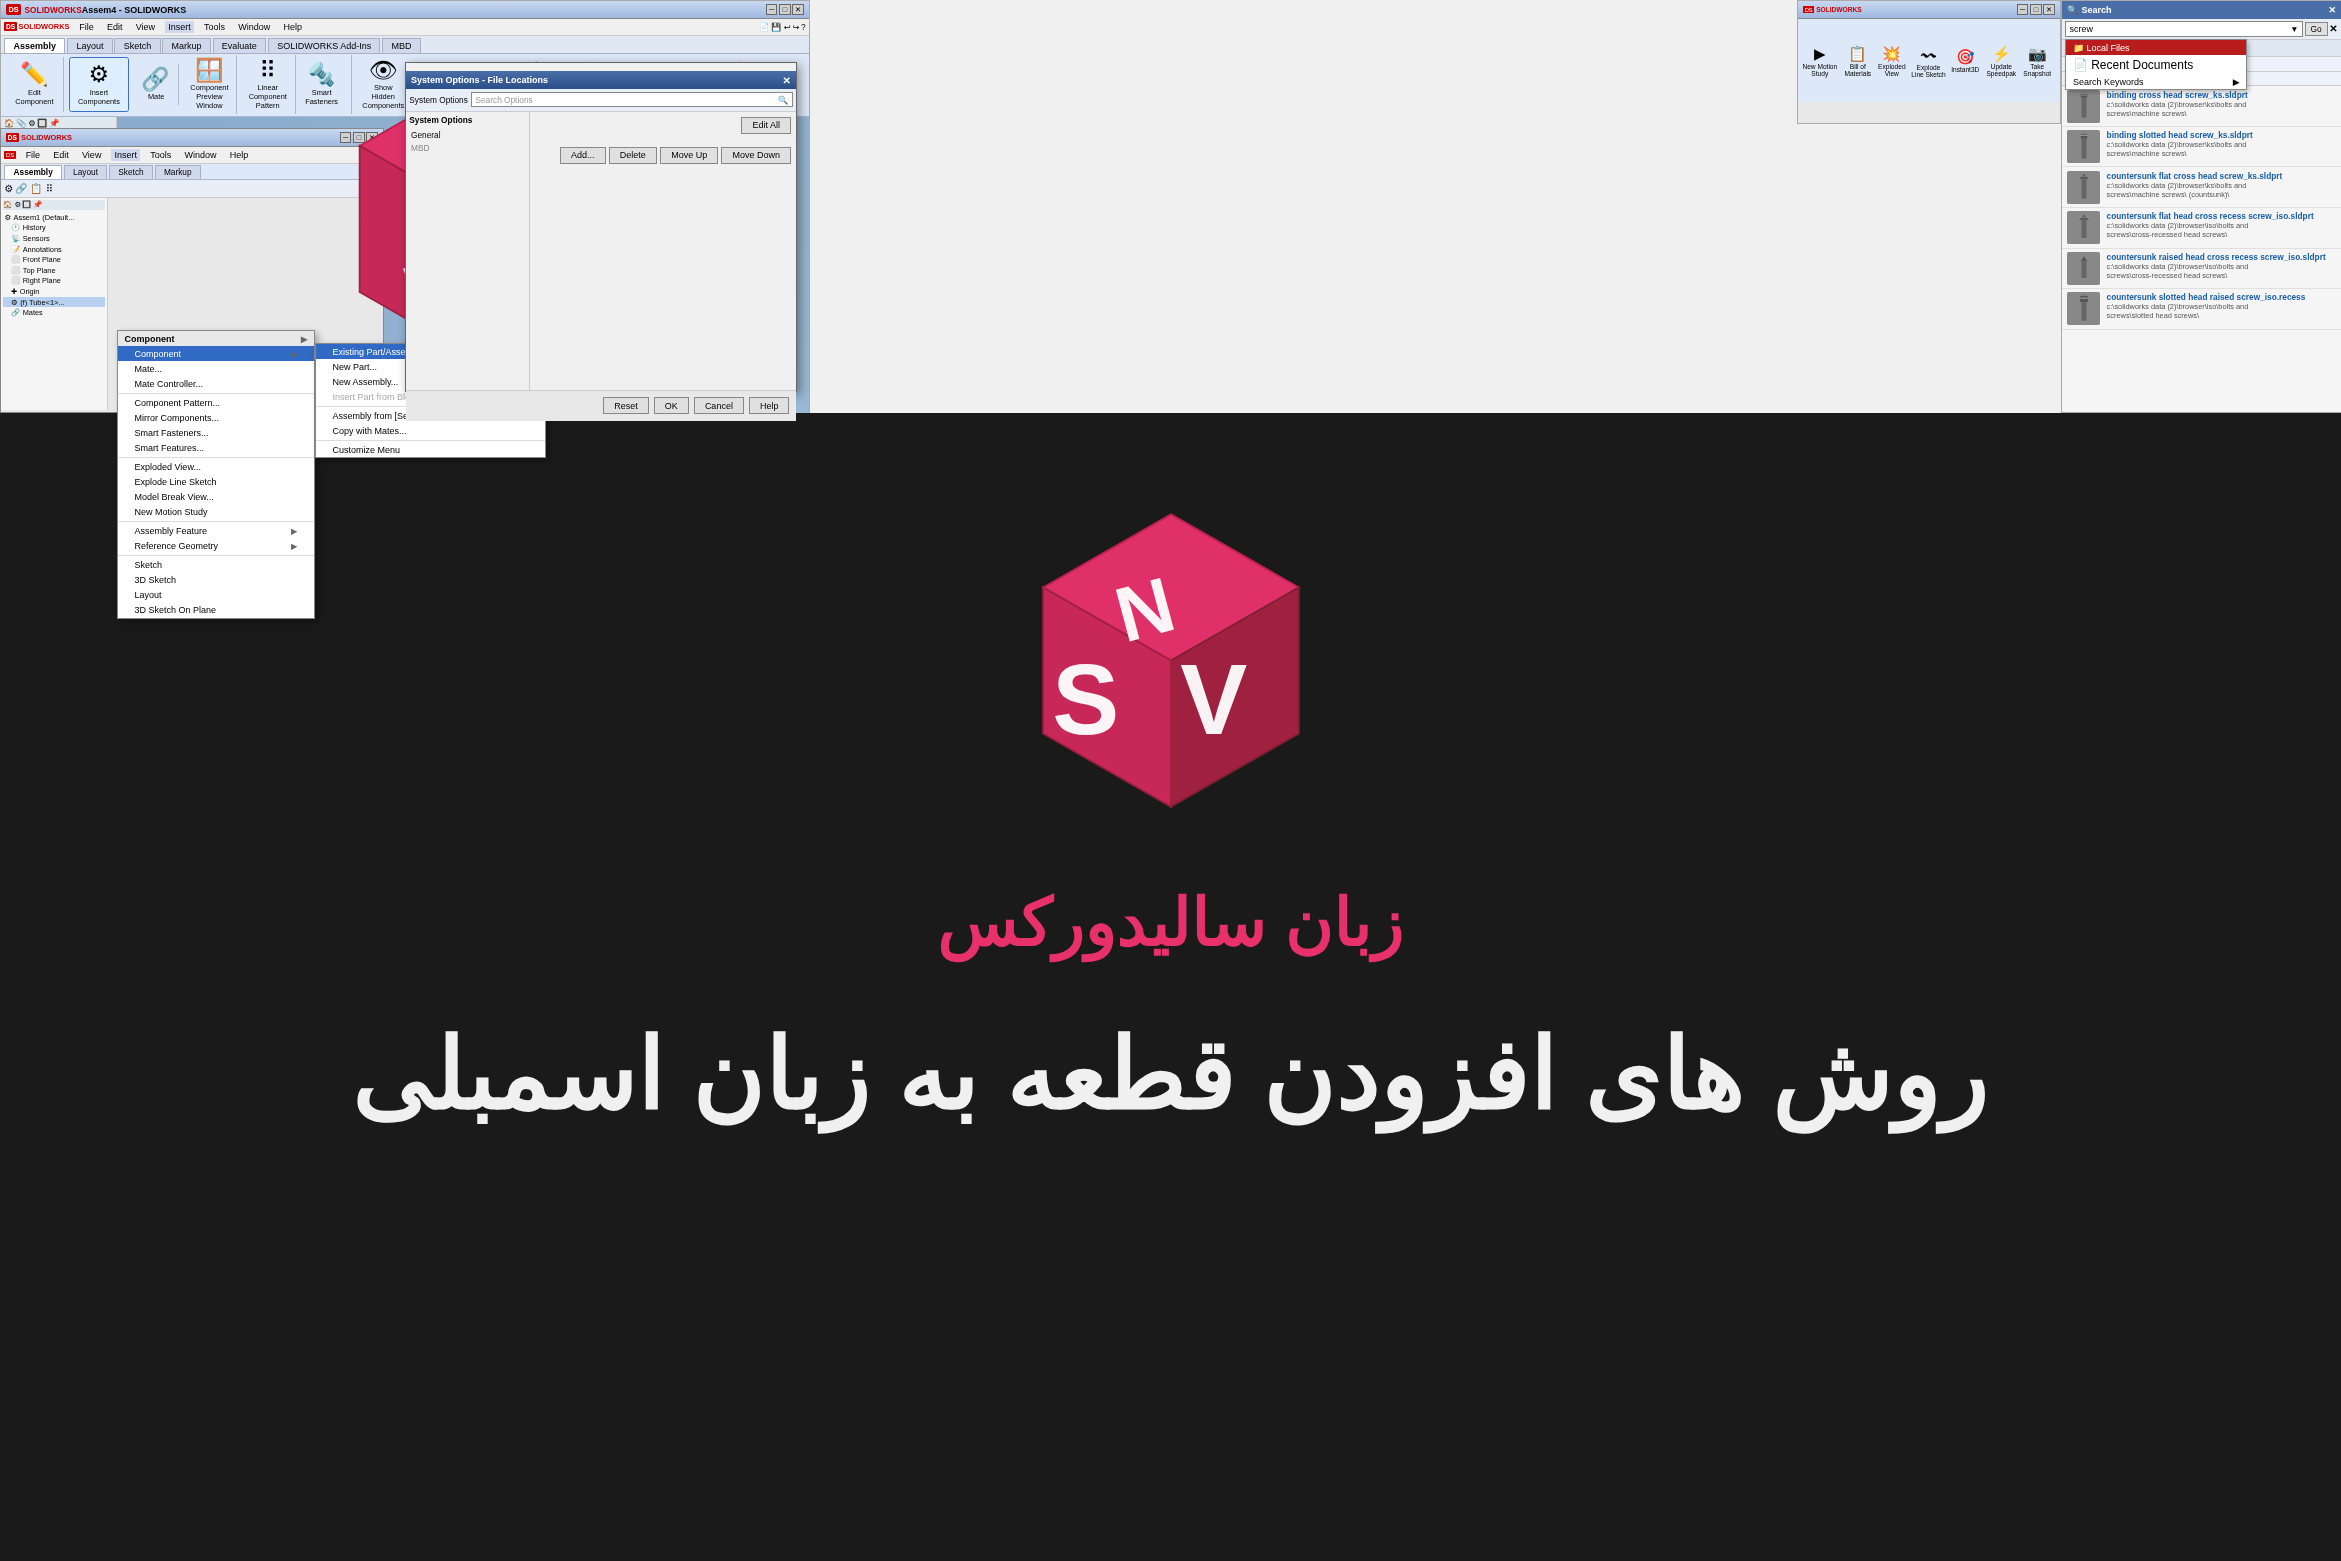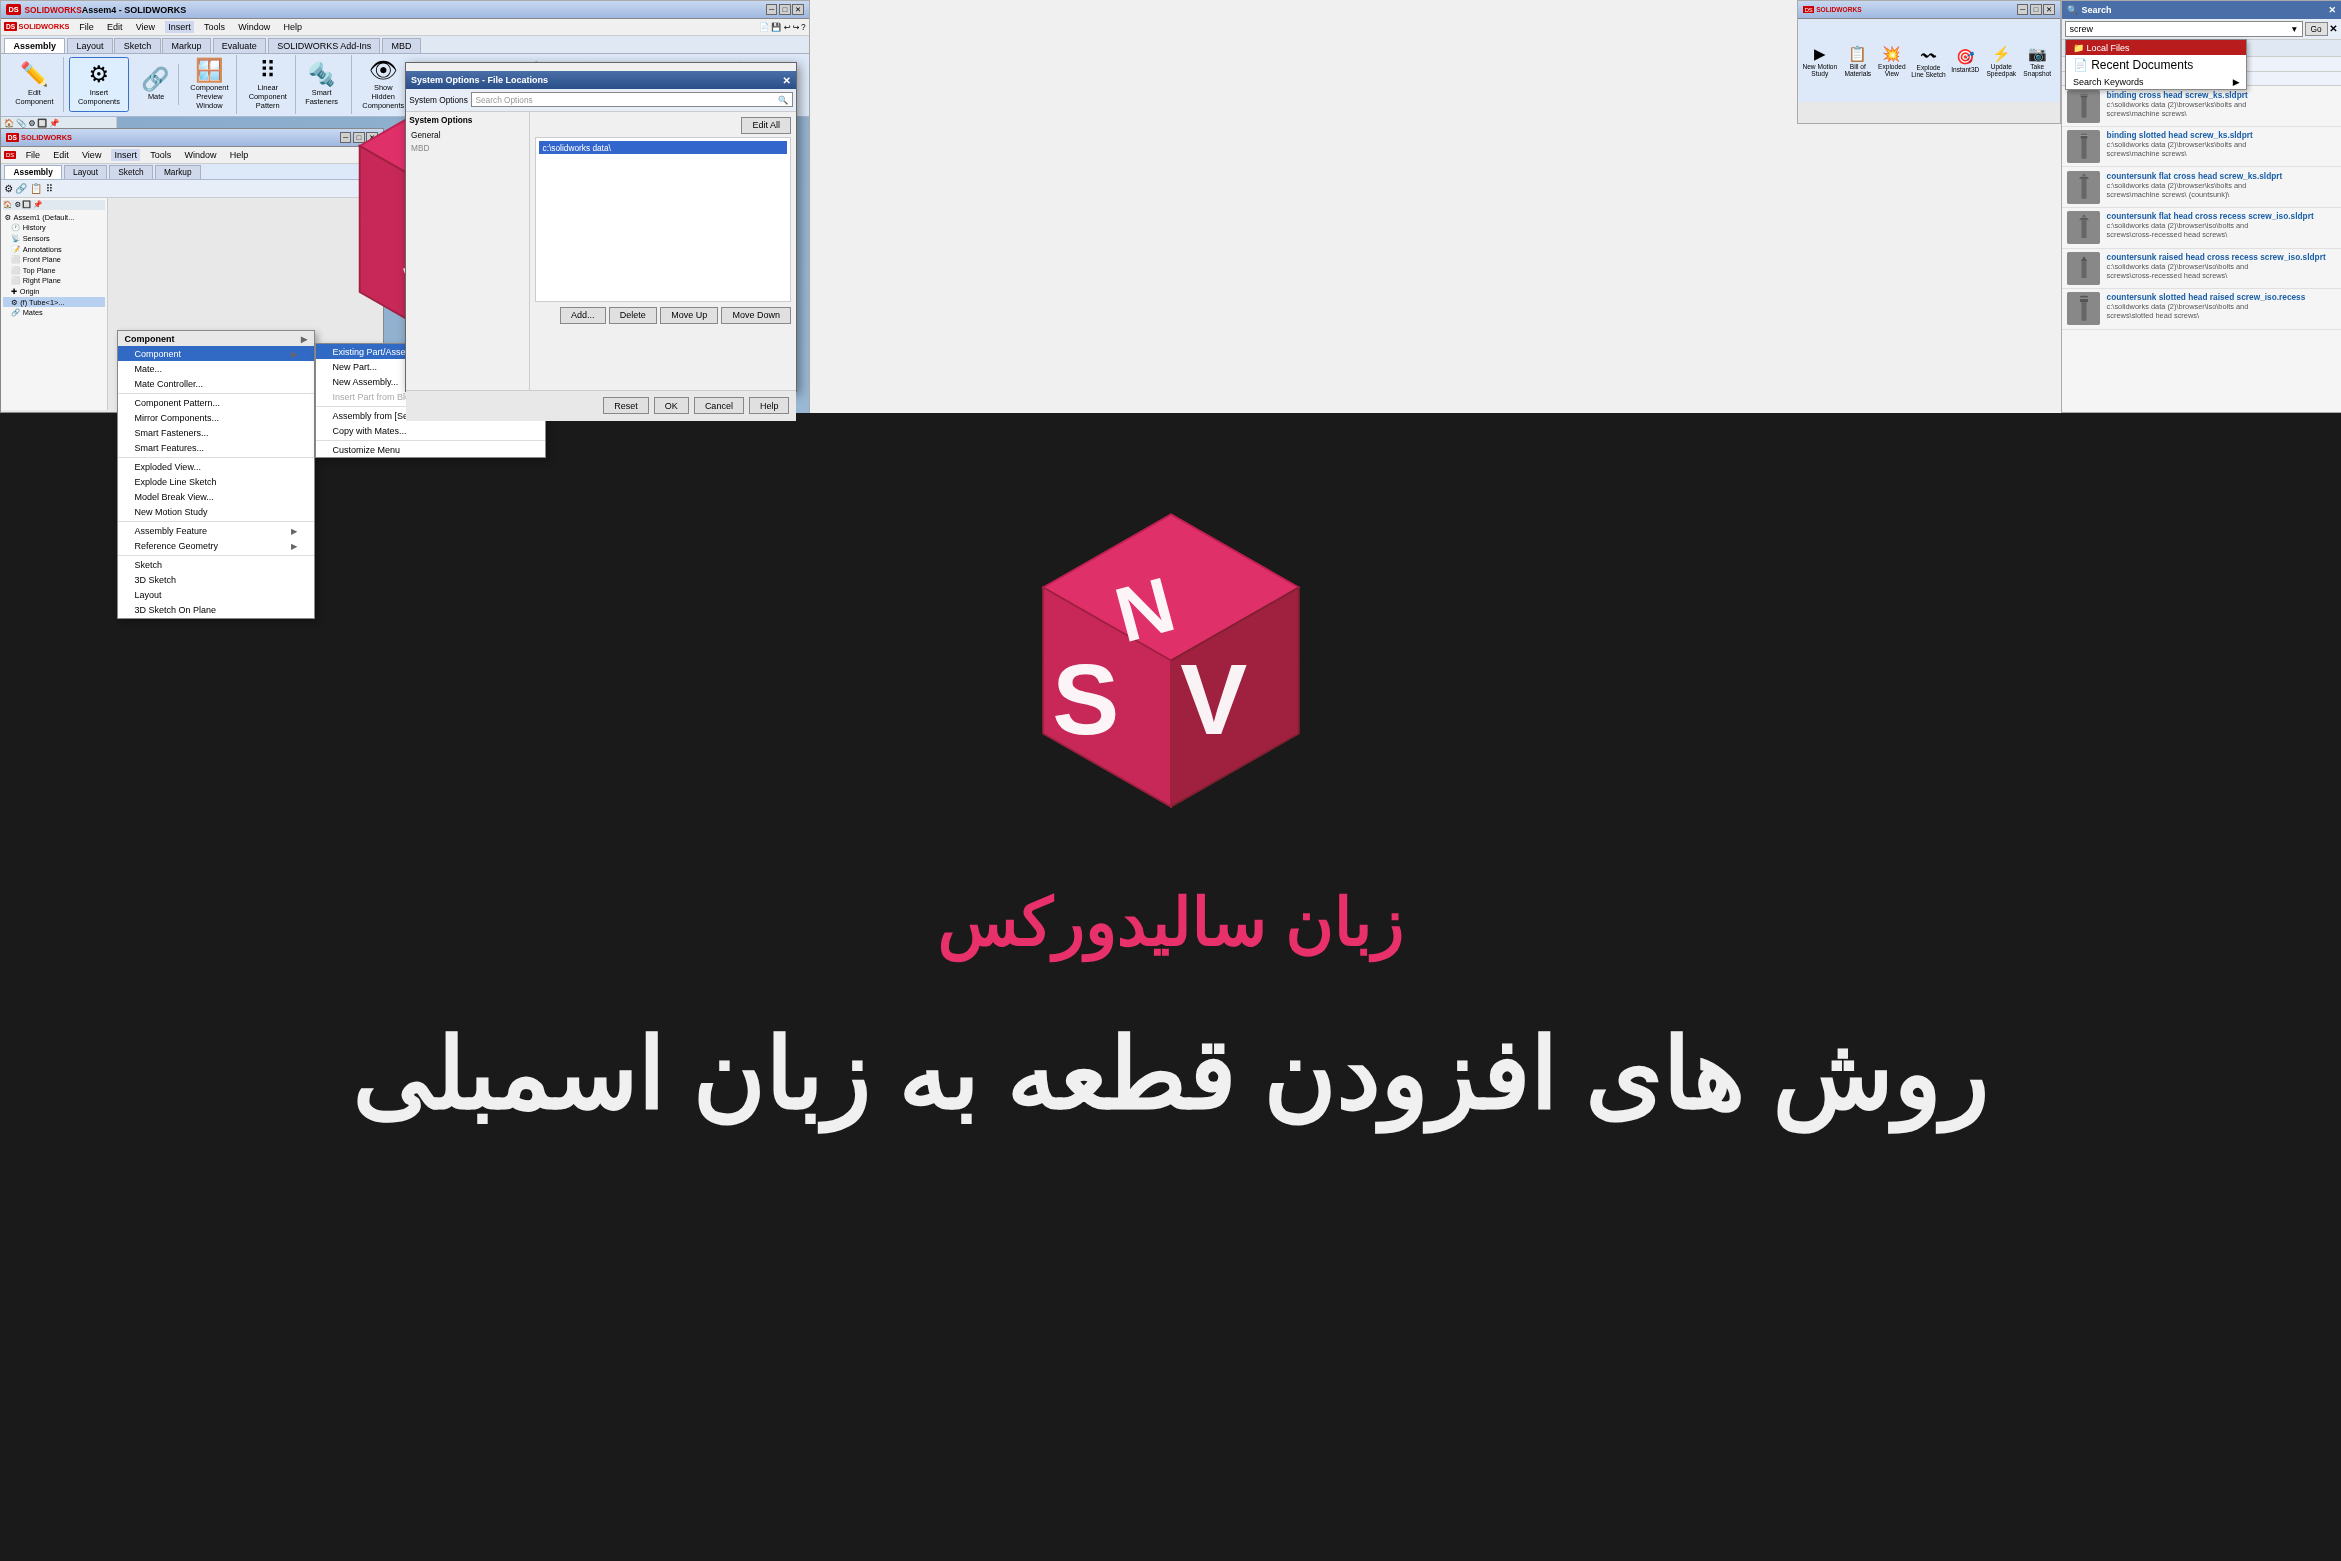--- a/index.html
+++ b/index.html
@@ -778,26 +778,22 @@
         <span style="margin-left:auto;cursor:pointer;font-size:8.3px;">🔍</span>
       </div>
     </div>
     <div class="dialog-body">
       <div class="dialog-left">
         <div style="font-weight:bold;margin-bottom:3.3px;font-size:8.3px;">System Options</div>
         <div style="padding:1.7px;font-size:8.3px;cursor:pointer;">General</div>
         <div style="padding:1.7px;font-size:8.3px;color:#888;">MBD</div>
       </div>
       <div class="dialog-right">
-        <div style="display:flex;justify-content:flex-end;margin-bottom:3px;">
+        <div style="display:flex;justify-content:flex-end;margin-bottom:13px;">
           <button class="dialog-btn">Edit All</button>
-        </div>
-        <div style="background:white;border:0.8px solid #ccc;height:165px;overflow:auto;font-size:8.3px;padding:3.3px;">
-
-          <div style="background:#3366cc;color:white;padding:1.7px 3.3px;font-size:8.3px;">c:\solidworks data\</div>
         </div>
         <div style="display:flex;gap:3.3px;margin-top:5px;justify-content:flex-end;">
           <button class="dialog-btn">Add...</button>
           <button class="dialog-btn">Delete</button>
           <button class="dialog-btn">Move Up</button>
           <button class="dialog-btn">Move Down</button>
         </div>
       </div>
     </div>
     <div class="dialog-footer">

